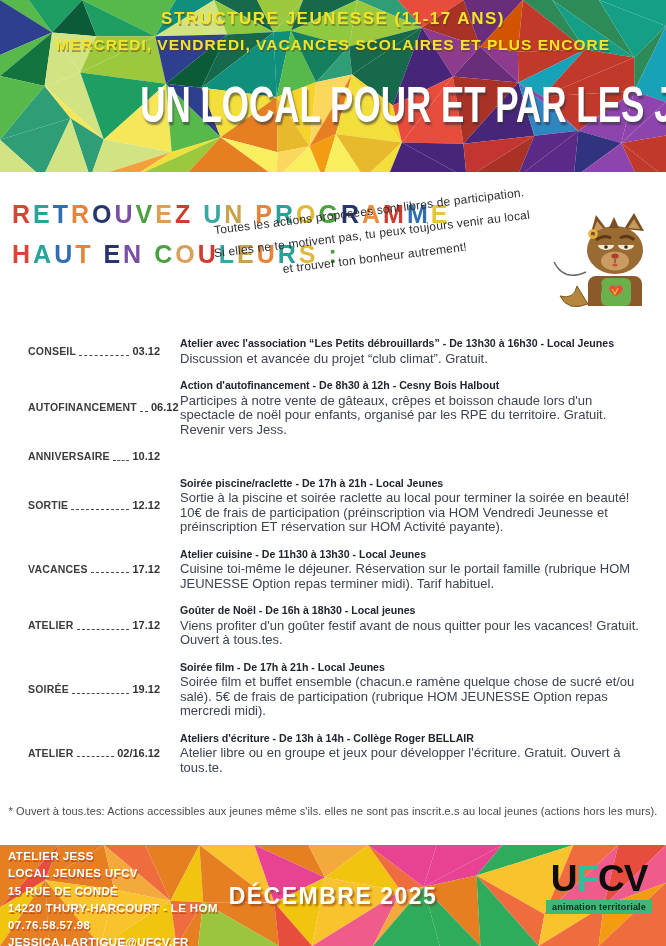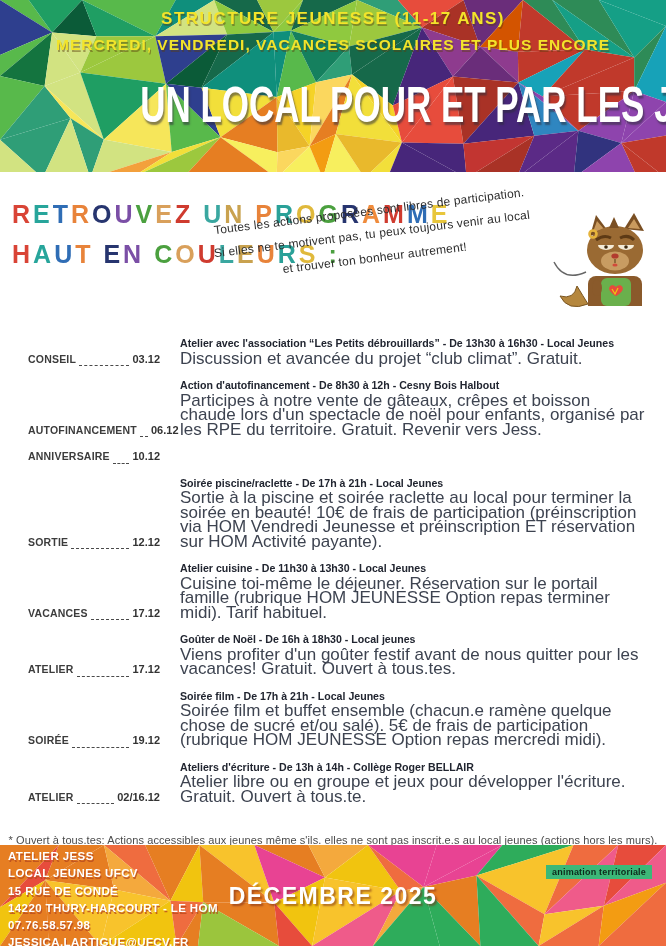--- a/index.html
+++ b/index.html
@@ -23,27 +23,27 @@
   .content{position:absolute;top:178px;left:0;right:0;bottom:101px;background:#fff;}
   .intro{position:relative;height:158px;}
   .rainbow{padding-left:12px;font-weight:800;font-size:25px;letter-spacing:3px;line-height:1.6;}
   .rainbow:first-child{padding-top:16px;}
   .note{position:absolute;top:22px;right:116px;width:356px;transform:rotate(-7deg);
         font-size:12px;color:#2e2e2e;text-align:center;line-height:1.95;letter-spacing:.2px;}
   .mascot{position:absolute;top:34px;right:2px;width:112px;height:102px;}
 
   .program{padding:0 16px 0 28px;}
   .row{display:flex;margin-bottom:12px;}
-  .row-left{width:132px;flex:none;display:flex;align-items:flex-end;}
+  .row-left{width:132px;flex:none;display:flex;align-items:center;}
   .category{font-weight:700;font-size:10.5px;color:#3c3c3c;letter-spacing:.2px;line-height:14.5px;}
   .leader{flex:1;border-bottom:1.5px dashed #4a4a4a;margin:0 3px;height:8px;min-width:8px;}
   .date{font-weight:700;font-size:11px;color:#333333;line-height:14.5px;}
   .row-right{flex:1;padding-left:20px;padding-right:4px;}
   .row-title{font-weight:700;font-size:10.6px;color:#212530;line-height:14.5px;}
-  .row-desc{font-size:17px;color:#3d4350;line-height:14.5px;margin-top:1px;}
+  .row-desc{font-size:13px;color:#3d4350;line-height:14.5px;margin-top:1px;}
 
   .footnote{margin-top:30px;text-align:center;font-size:11px;color:#4a4a4a;letter-spacing:.1px;
             white-space:nowrap;overflow:hidden;}
 
   
   .footer{position:absolute;bottom:0;left:0;width:666px;height:101px;overflow:hidden;color:#fff;}
   .footer svg{position:absolute;top:0;left:0;}
   .contact{position:absolute;top:3px;left:8px;font-weight:800;font-size:11.5px;line-height:17.3px;
            letter-spacing:.4px;text-shadow:1px 1.5px 0 rgba(185,75,30,.8);}
   .month{position:absolute;top:38px;left:0;right:0;text-align:center;font-weight:800;font-size:23px;
@@ -370,17 +370,18 @@
     <div class="contact">
       <div>ATELIER JESS</div>
       <div>LOCAL JEUNES UFCV</div>
       <div>15 RUE DE CONDÉ</div>
       <div>14220 THURY-HARCOURT - LE HOM</div>
       <div>07.76.58.57.98</div>
       <div>JESSICA.LARTIGUE@UFCV.FR</div>
     </div>
     <div class="month">DÉCEMBRE 2025</div>
     <div class="logo">
+      <div class="logo-word"><span>U</span><span class="f">F</span><span>C</span><span>V</span></div>
       <div class="logo-tag">animation territoriale</div>
     </div>
   </div>
 
 </div>
 
 </body></html>

